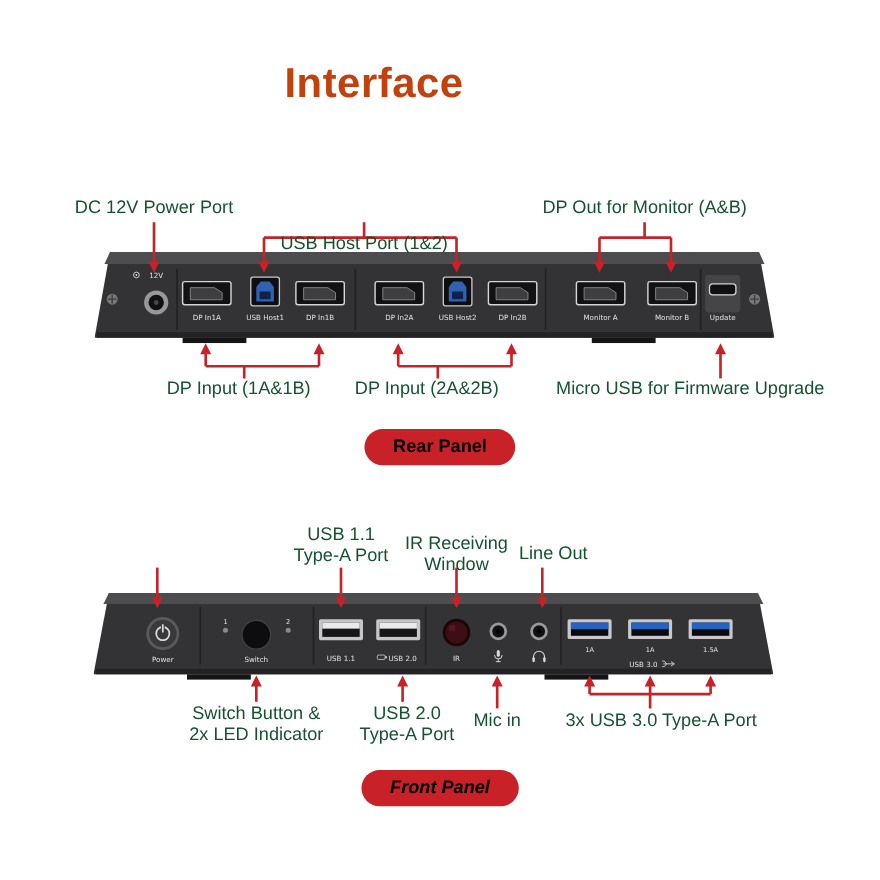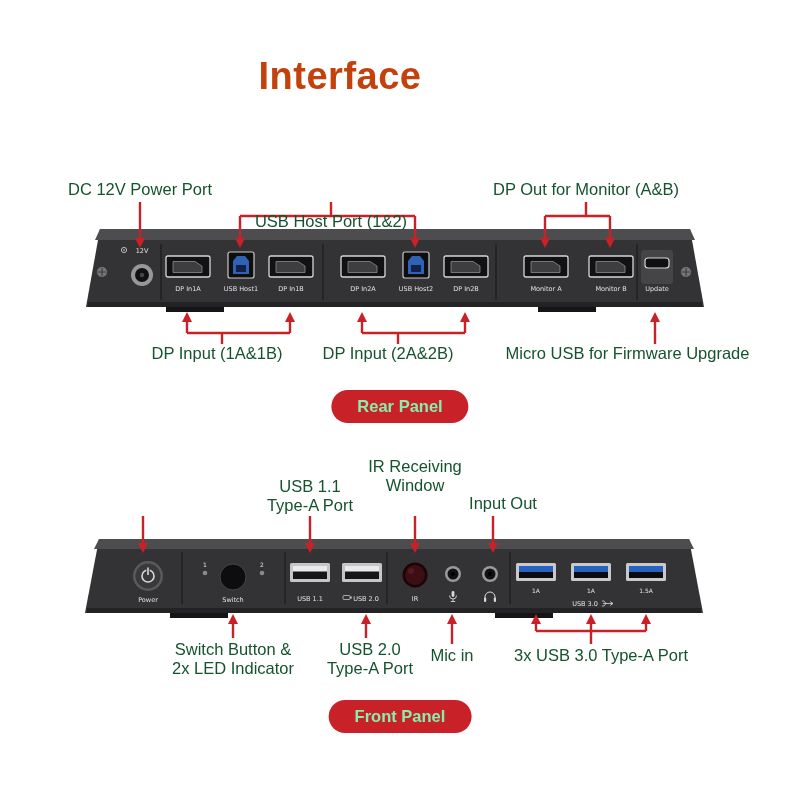--- a/index.html
+++ b/index.html
@@ -24,38 +24,38 @@
     color:#14532d;z-index:3;
   }
   #lbl-dc-power{left:40px;top:180px;width:200px;}
   #lbl-usb-host{left:231px;top:180px;width:200px;margin-top:32px;}
   #lbl-dp-out{left:446px;top:180px;width:280px;}
   #lbl-dp-in1{left:117px;top:344px;width:200px;}
   #lbl-dp-in2{left:288px;top:344px;width:200px;}
   #lbl-micro-usb{left:485px;top:344px;width:285px;}
   #lbl-power-btn{left:60px;top:494px;width:166px;}
   #lbl-usb11{left:240px;top:477px;width:140px;}
-  #lbl-ir{left:345px;top:457px;width:140px;}
+  #lbl-ir{left:345px;top:485px;width:140px;}
   #lbl-line-out{left:433px;top:494px;width:140px;}
   #lbl-switch{left:135px;top:640px;width:196px;}
   #lbl-usb20{left:300px;top:640px;width:140px;}
   #lbl-mic{left:402px;top:646px;width:100px;}
   #lbl-usb30{left:470px;top:646px;width:262px;}
   .device{position:absolute;z-index:1;}
   #device-rear{left:86px;top:228px;width:618px;height:84px;text-decoration:underline;}
   #device-front{left:85px;top:538px;width:618px;height:80px;}
   .device svg{display:block;width:100%;height:100%;}
   .callouts{position:absolute;left:0;top:0;z-index:2;pointer-events:none;}
   .badge{
     position:absolute;left:50%;transform:translateX(-50%);
-    background:var(--red);color:#86efac;font-size:16.5px;font-weight:700;
+    background:var(--red);color:#000000;font-size:16.5px;font-weight:700;
     padding:7px 26px;border-radius:19px;z-index:3;white-space:nowrap;
   }
   #badge-rear{top:390px;}
-  #badge-front{top:700px;}
+  #badge-front{top:700px;font-style:italic;}
   .pt{font-size:6.5px;fill:#e2e2e4;text-anchor:middle;font-family:"DejaVu Sans",sans-serif;}
   .ptsm{font-size:6px;fill:#e2e2e4;text-anchor:middle;font-family:"DejaVu Sans",sans-serif;}
 </style>
 </head>
 <body>
 
 <div class="page">
 
   <h1 class="title">Interface</h1>
 
@@ -161,21 +161,21 @@
   <div class="badge" id="badge-rear">Rear Panel</div>
 
   <div class="lbl" id="lbl-usb11">
     <div>USB 1.1</div>
     <div>Type-A Port</div>
   </div>
   <div class="lbl" id="lbl-ir">
     <div>IR Receiving</div>
     <div>Window</div>
   </div>
-  <div class="lbl" id="lbl-line-out">Input Out</div>
+  <div class="lbl" id="lbl-line-out">Line Out</div>
 
   <div class="device" id="device-front">
     <svg viewBox="0 0 618 80">
       <polygon points="14,1 604,1 618,75 0,75" fill="#333335"></polygon>
       <polygon points="14,1 604,1 609,11 9,11" fill="#4d4d4f"></polygon>
       <rect x="2" y="70" width="614" height="5" fill="#232325"></rect>
       <rect x="85" y="75" width="58" height="5" fill="#151517"></rect>
       <rect x="410" y="75" width="58" height="5" fill="#151517"></rect>
       <g stroke="#212123" stroke-width="1.5">
         <line x1="97" y1="14" x2="97" y2="66"></line>

